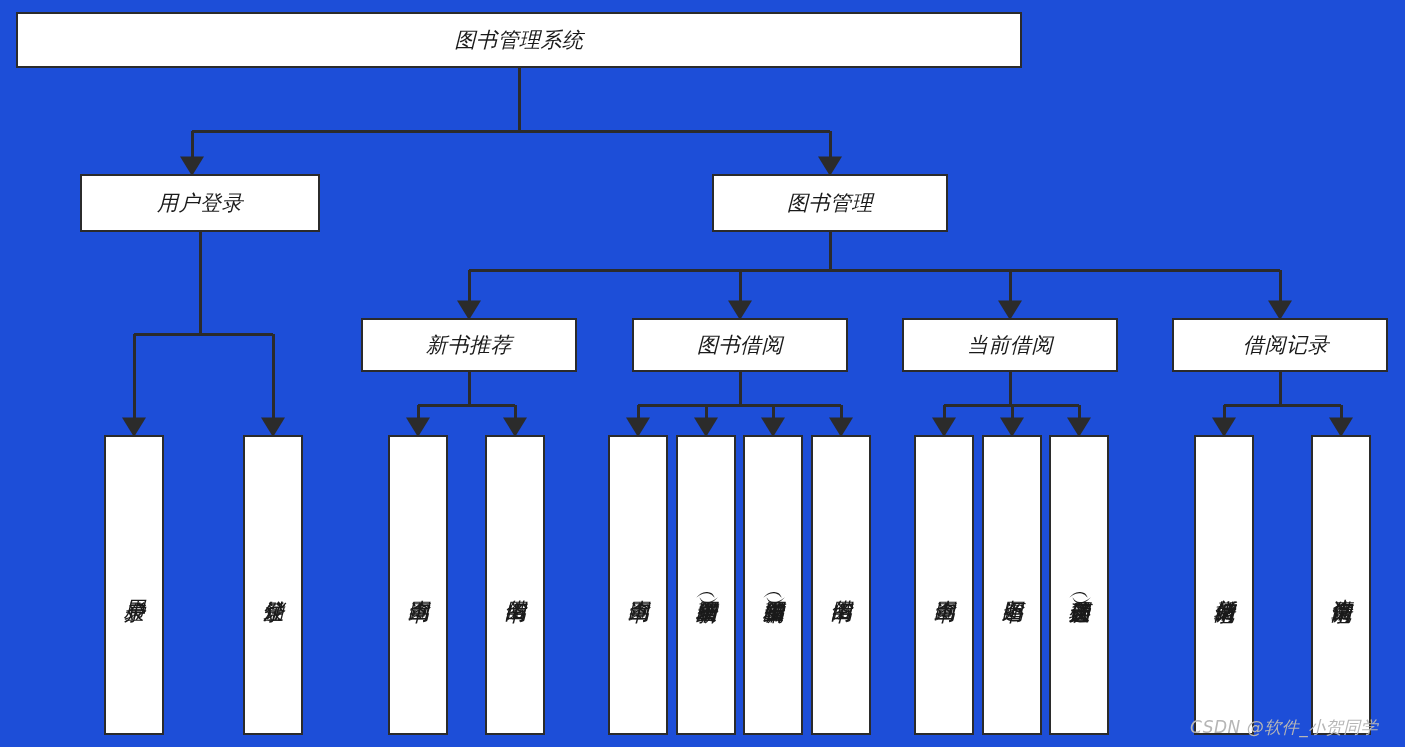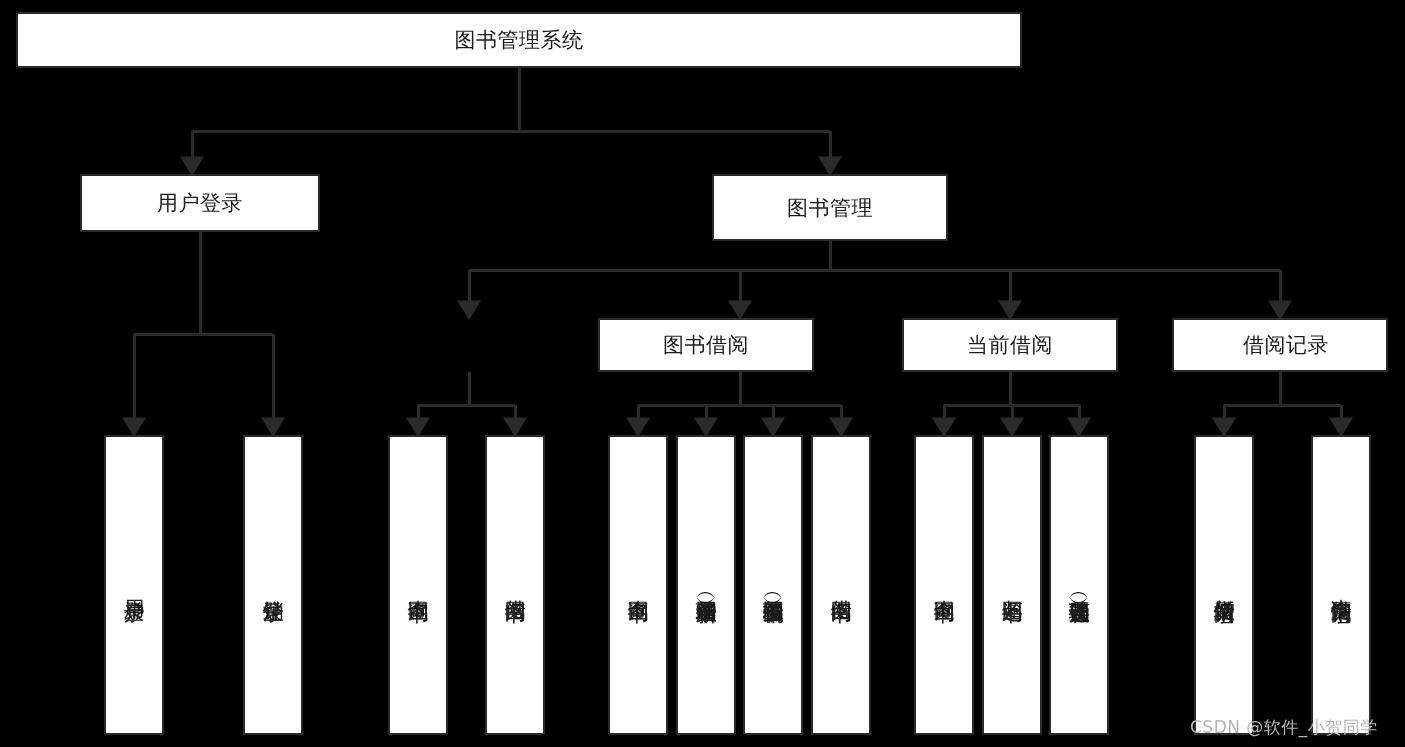--- a/index.html
+++ b/index.html
@@ -7,22 +7,23 @@
     padding: 0;
     background: #ffffff;
   }
   body {
     font-family: "DejaVu Sans", "Liberation Sans", sans-serif;
   }
   #canvas {
     position: relative;
     width: 1405px;
     height: 747px;
-    background: #000000;
+    background: #1d4ed8;
     overflow: hidden;
+    font-style: italic;
   }
   svg.connectors {
     position: absolute;
     left: 0;
     top: 0;
     width: 1405px;
     height: 747px;
     pointer-events: none;
   }
   .node {
@@ -121,25 +122,28 @@
     </g>
   </svg>
 
   <div class="node horiz" id="node-title" style="left: 16px; top: 12px; width: 1006px; height: 56px;">
     <span>图书管理系统</span>
   </div>
 
   <div class="node horiz" id="node-l2-0" style="left: 80px; top: 174px; width: 240px; height: 58px;">
     <span>用户登录</span>
   </div>
-  <div class="node horiz" id="node-l2-1" style="left: 712px; top: 174px; width: 236px; height: 67px;">
+  <div class="node horiz" id="node-l2-1" style="left: 712px; top: 174px; width: 236px; height: 58px;">
     <span>图书管理</span>
   </div>
 
-  <div class="node horiz" id="node-l3-1" style="left: 598px; top: 318px; width: 216px; height: 54px;">
+  <div class="node horiz" id="node-l3-0" style="left: 361px; top: 318px; width: 216px; height: 54px;">
+    <span>新书推荐</span>
+  </div>
+  <div class="node horiz" id="node-l3-1" style="left: 632px; top: 318px; width: 216px; height: 54px;">
     <span>图书借阅</span>
   </div>
   <div class="node horiz" id="node-l3-2" style="left: 902px; top: 318px; width: 216px; height: 54px;">
     <span>当前借阅</span>
   </div>
   <div class="node horiz" id="node-l3-3" style="left: 1172px; top: 318px; width: 216px; height: 54px; padding-left: 12px;">
     <span>借阅记录</span>
   </div>
 
   <div class="node vert" id="node-leaf-0" style="left: 104px; top: 435px; width: 60px; height: 300px;">

